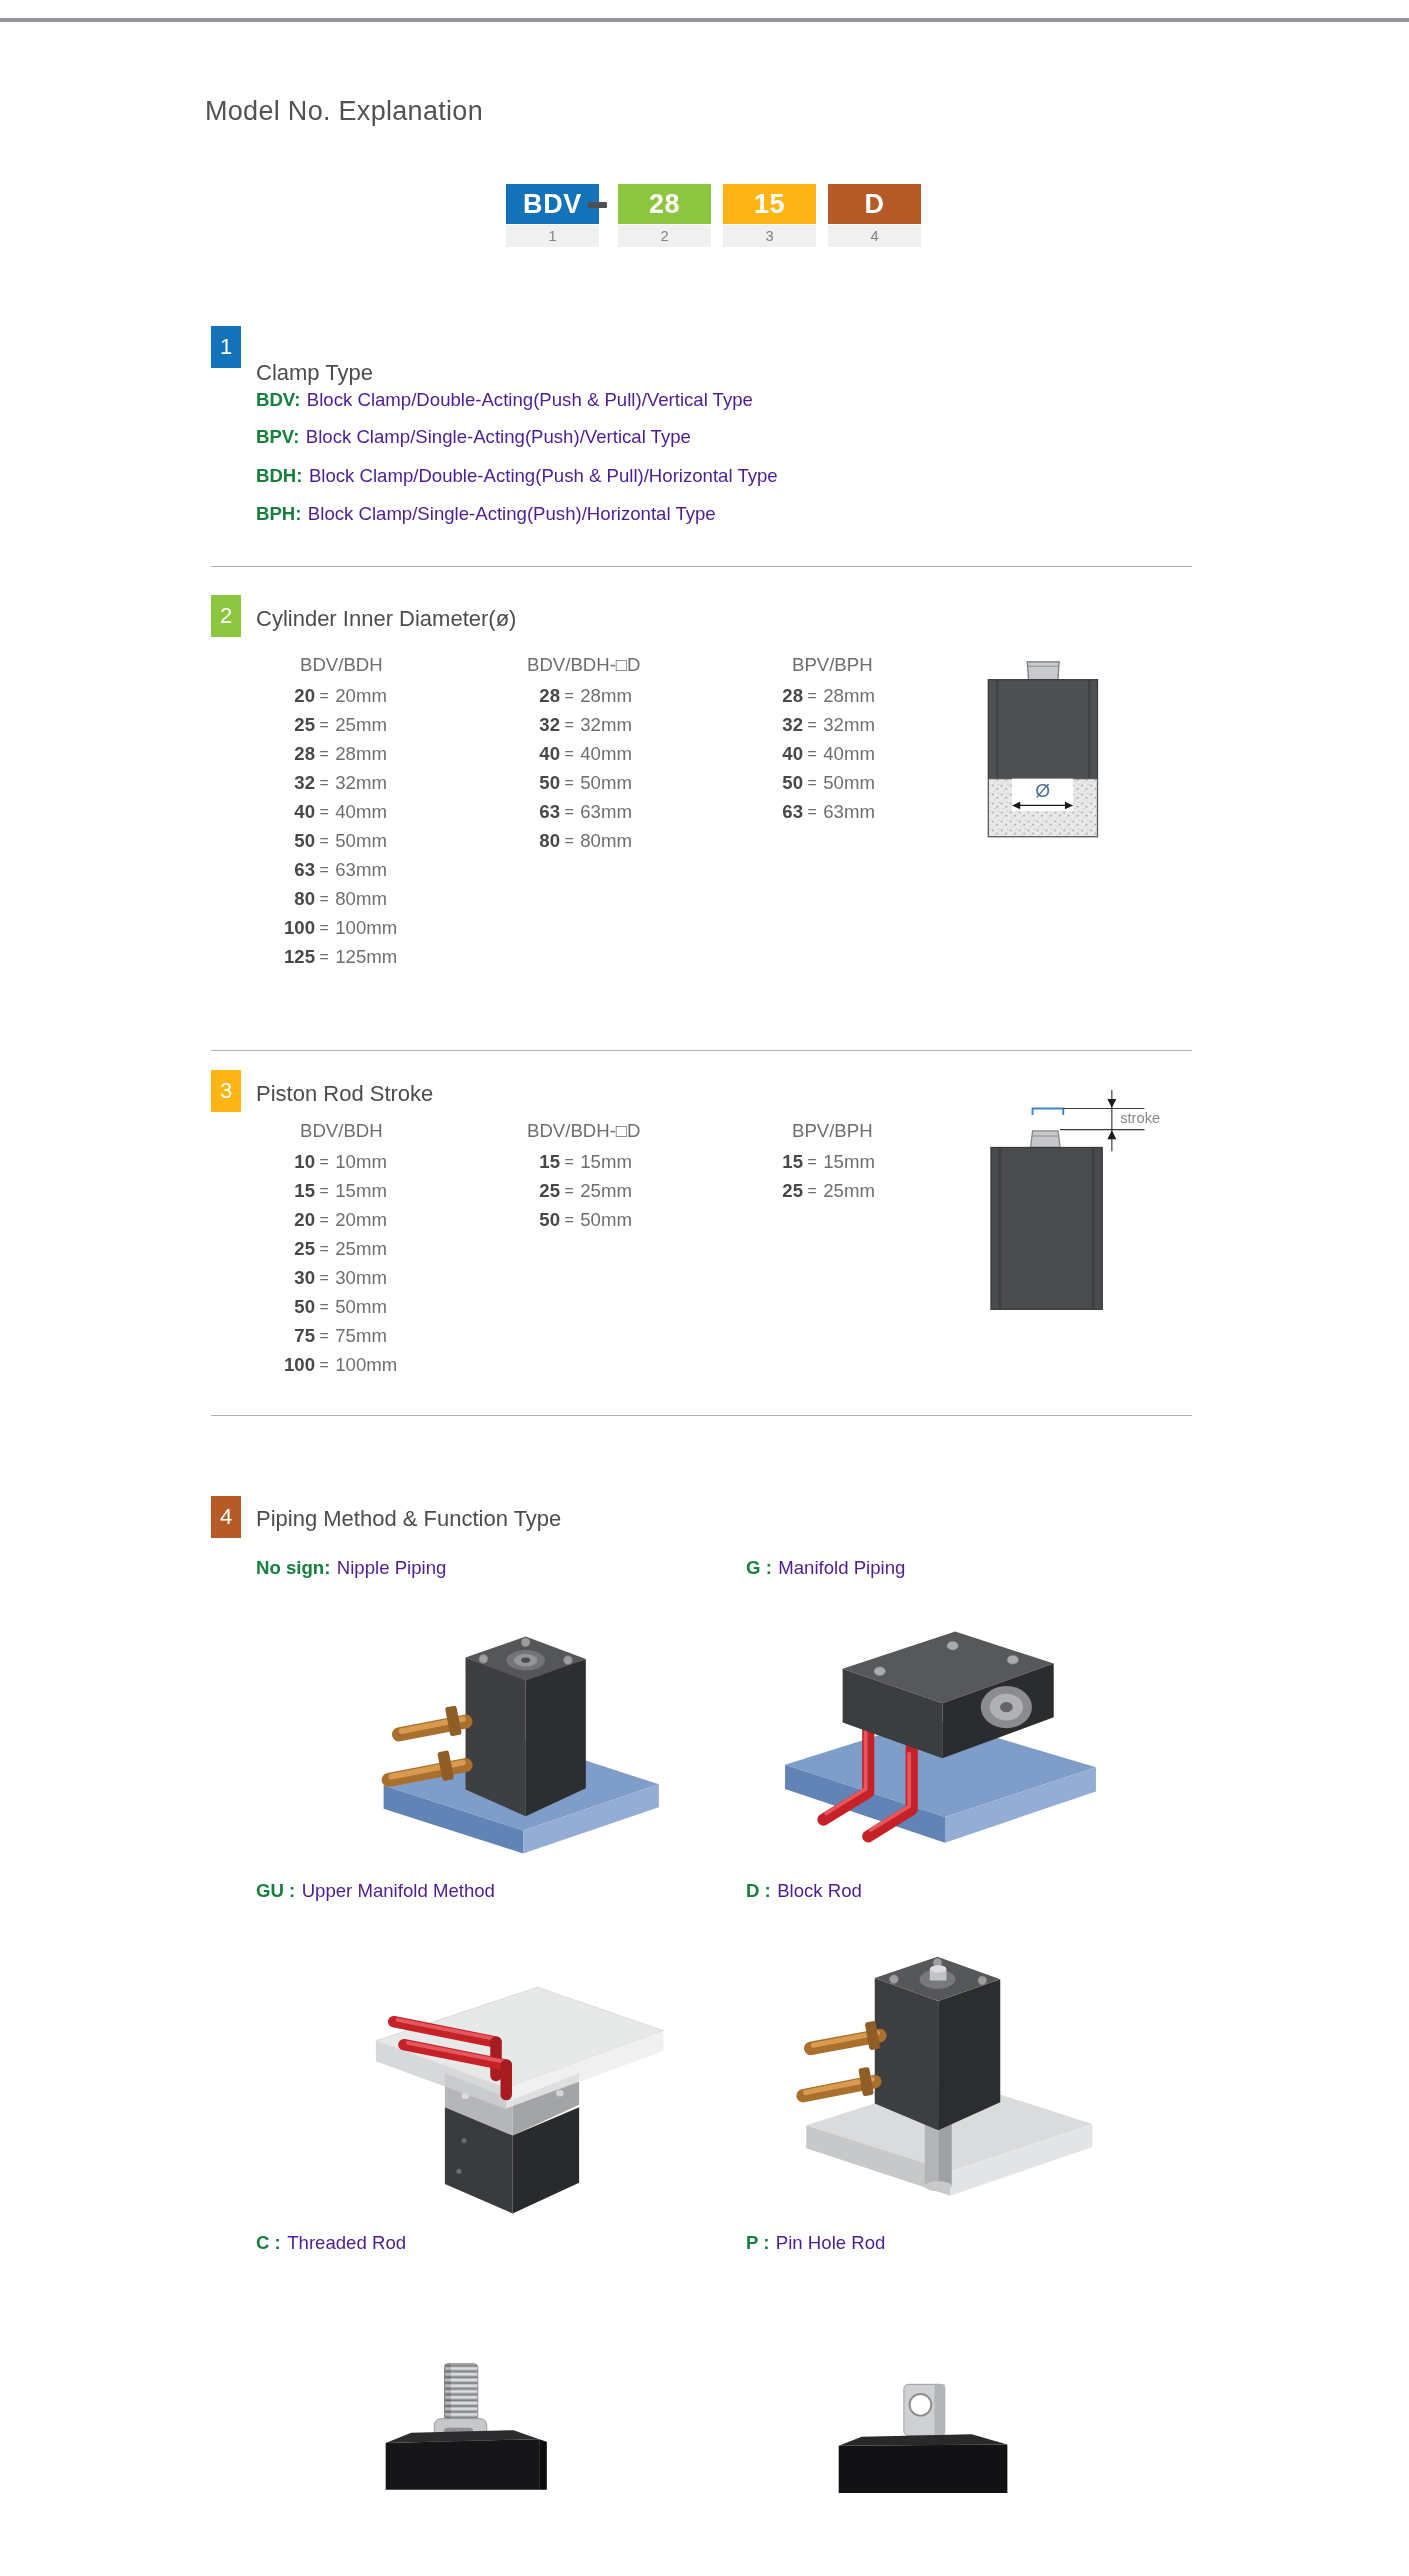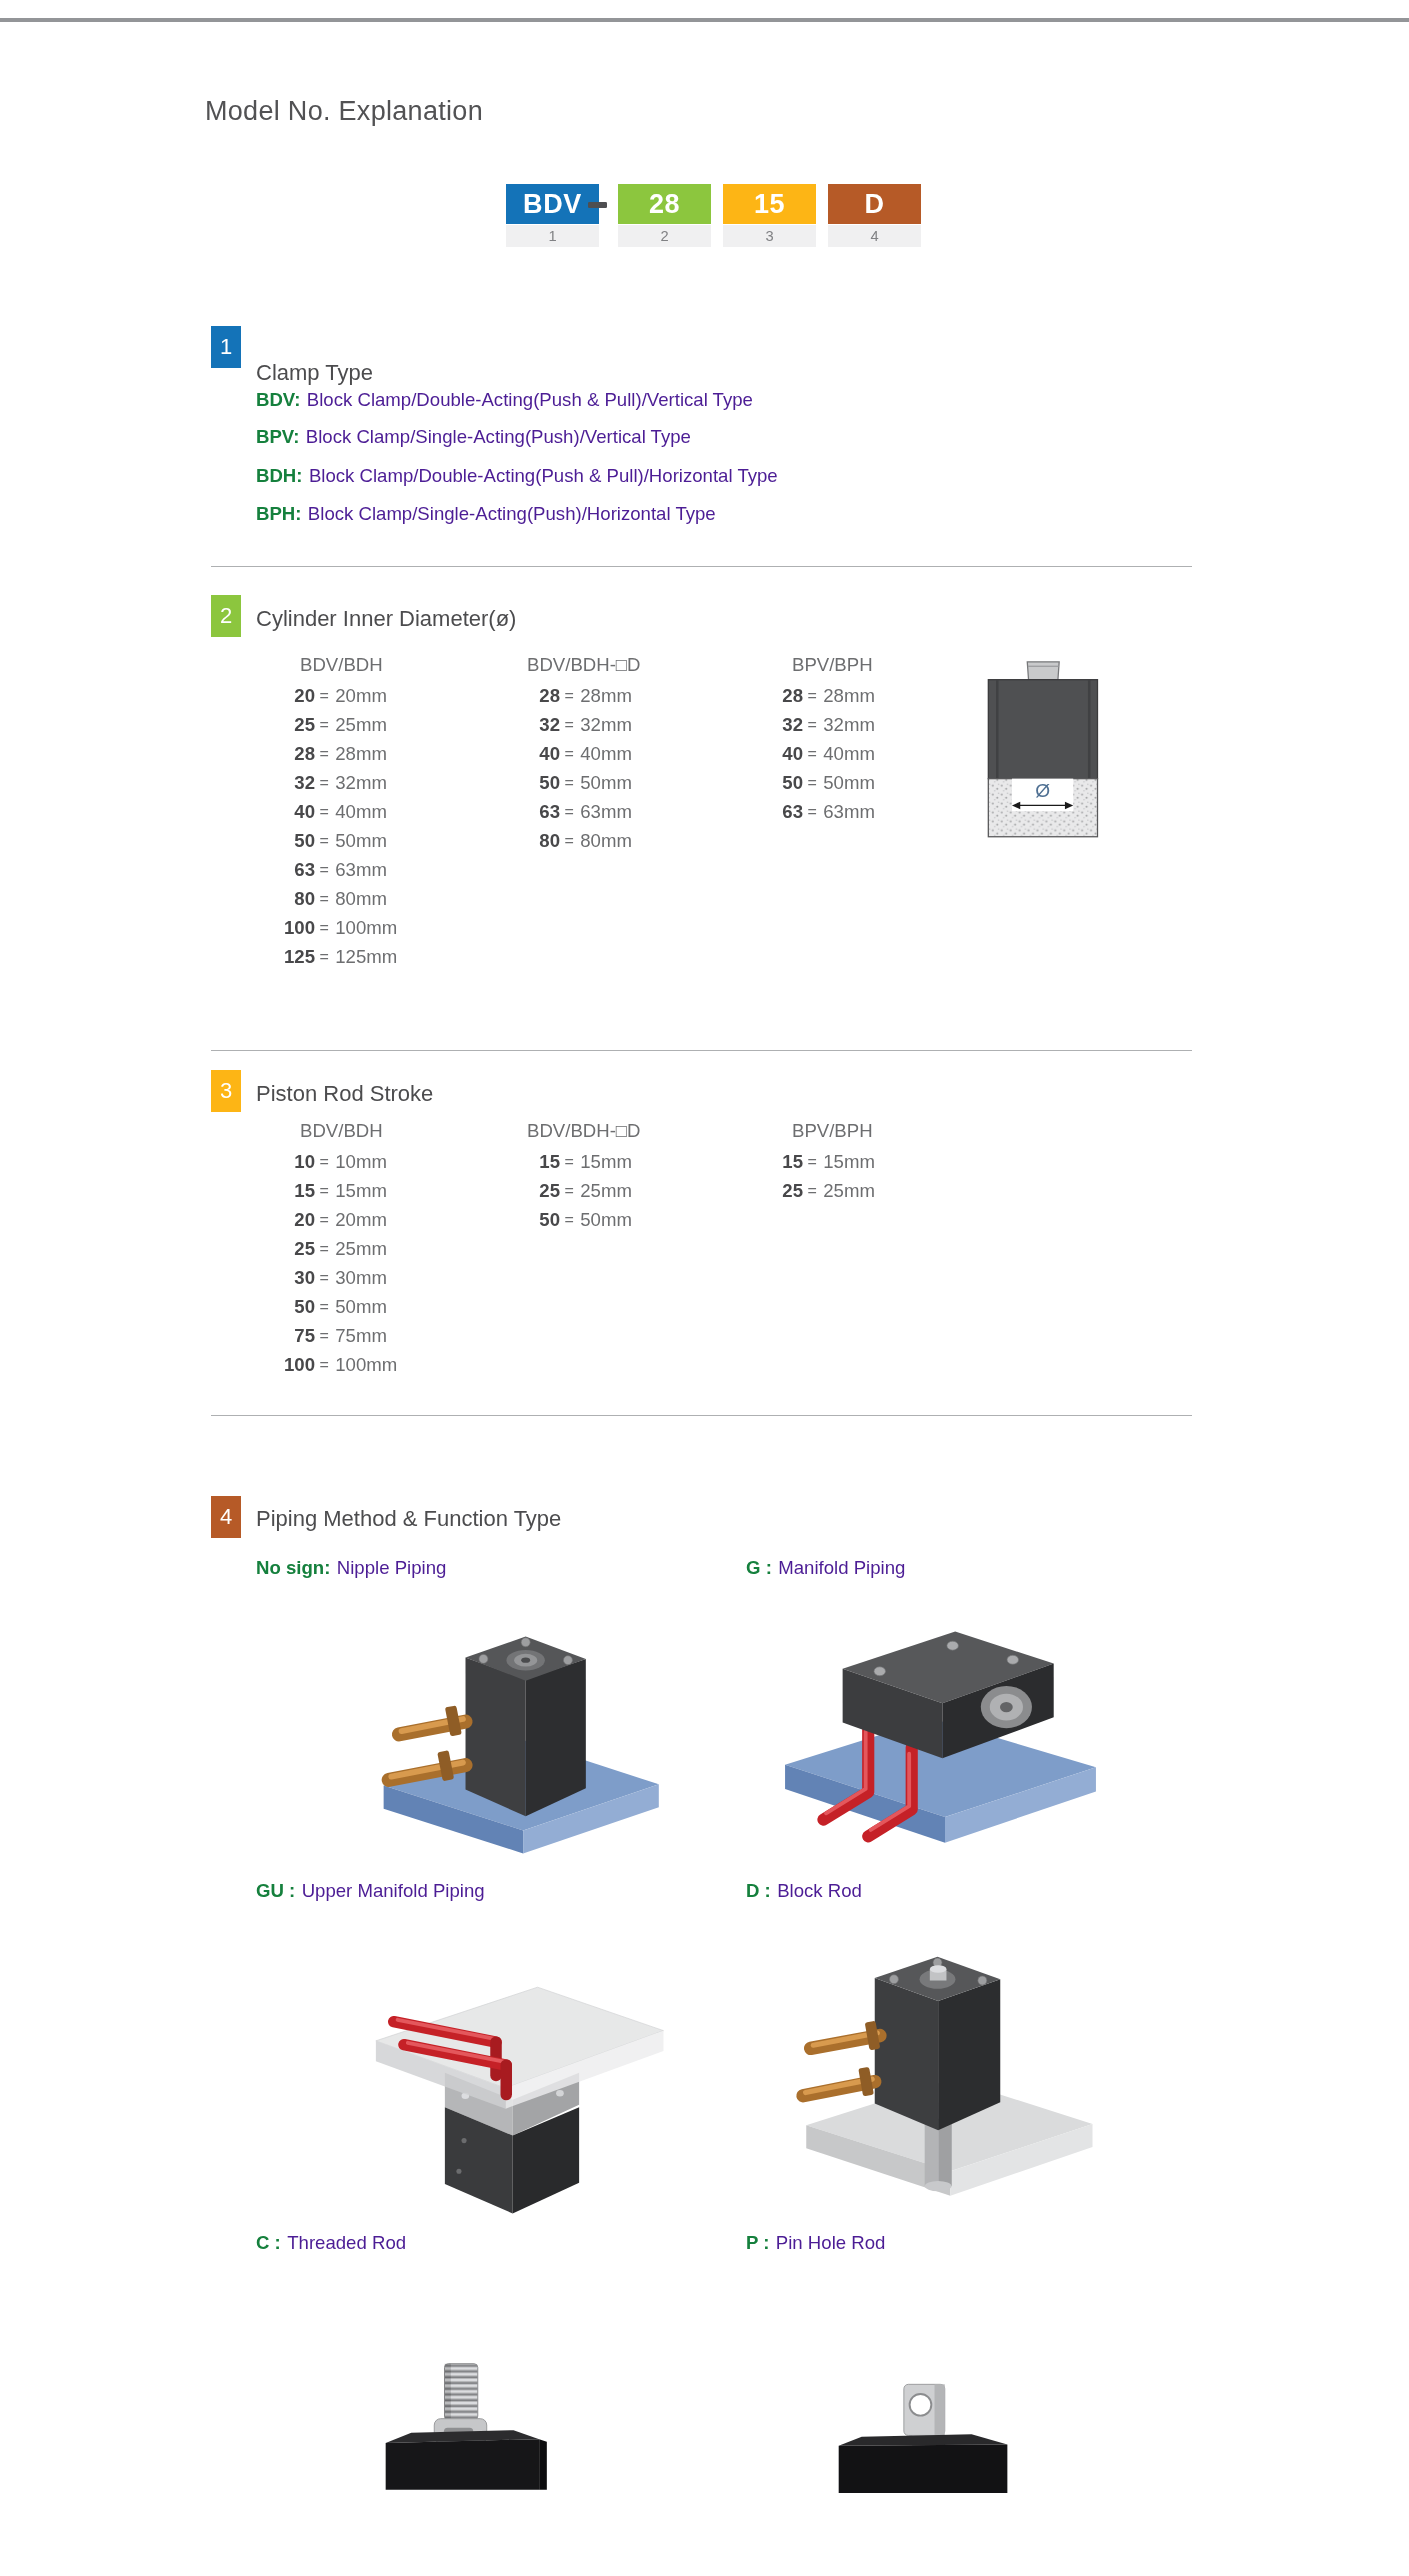--- a/index.html
+++ b/index.html
@@ -311,20 +311,42 @@
         <span class="deq">=</span>
         <span class="dval">15mm</span>
       </div>
     <div class="drow">
         <span class="dnum">25</span>
         <span class="deq">=</span>
         <span class="dval">25mm</span>
       </div>
   </div>
 
+  <div class="fig" style="left:973px;top:1081px;">
+    <svg width="192" height="243" viewBox="0 0 300 380">
+      <g>
+        <path d="M90,104 L93,78 L133,78 L136,104 Z" fill="#c6c7c9" stroke="#85868a" stroke-width="2"></path>
+        <line x1="92" y1="86" x2="134" y2="86" stroke="#9b9c9e" stroke-width="2"></line>
+      </g>
+      <g>
+        <rect x="28" y="104" width="174" height="253" fill="#4a4b4d" stroke="#38393b" stroke-width="2"></rect>
+        <line x1="42" y1="104" x2="42" y2="357" stroke="#3c3d3f" stroke-width="4"></line>
+        <line x1="188" y1="104" x2="188" y2="357" stroke="#3c3d3f" stroke-width="4"></line>
+      </g>
+      <g>
+        <path d="M93,53 L93,43 L141,43 L141,53" fill="none" stroke="#3d85c6" stroke-width="3"></path>
+        <line x1="141" y1="43" x2="268" y2="43" stroke="#3a3a3a" stroke-width="1.8"></line>
+        <line x1="136" y1="76" x2="268" y2="76" stroke="#3a3a3a" stroke-width="1.8"></line>
+        <line x1="217" y1="14" x2="217" y2="110" stroke="#3a3a3a" stroke-width="1.8"></line>
+        <polygon points="210,28 224,28 217,42" fill="#1a1a1a"></polygon>
+        <polygon points="210,91 224,91 217,77" fill="#1a1a1a"></polygon>
+        <text x="230" y="66" font-size="23" fill="#87898c" font-family="Liberation Sans, DejaVu Sans, sans-serif">stroke</text>
+      </g>
+    </svg>
+  </div>
 
   <div class="divider" style="top:1415px;"></div>
 
   <div class="marker bg-brown" style="left:211px;top:1496px;">4</div>
   <div class="sec-title" style="top:1506px;">Piping Method &amp; Function Type</div>
 
   <div class="variant" style="left:256px;top:1557px;">
     <span class="code">No sign:</span><span class="desc">Nipple Piping</span>
   </div>
   <div class="variant" style="left:746px;top:1557px;">
@@ -381,21 +403,21 @@
         <ellipse cx="284" cy="76" rx="9" ry="7" fill="#aaabad" stroke="#707173"></ellipse>
         <ellipse cx="378" cy="98" rx="9" ry="7" fill="#aaabad" stroke="#707173"></ellipse>
         <ellipse cx="368" cy="172" rx="40" ry="33" fill="#8b8c8e"></ellipse>
         <ellipse cx="368" cy="172" rx="26" ry="21" fill="#b0b1b3"></ellipse>
         <ellipse cx="368" cy="172" rx="10" ry="8" fill="#636466"></ellipse>
       </g>
     </svg>
   </div>
 
   <div class="variant" style="left:256px;top:1880px;">
-    <span class="code">GU :</span><span class="desc">Upper Manifold Piping</span>
+    <span class="code">GU :</span><span class="desc">Upper Manifold Method</span>
   </div>
   <div class="variant" style="left:746px;top:1880px;">
     <span class="code">D :</span><span class="desc">Block Rod</span>
   </div>
 
   <div class="fig" style="left:349px;top:1946px;">
     <svg width="326" height="269" viewBox="0 0 510 420">
       <g>
         <path d="M150,198 L256,240 L256,296 L150,252 Z" fill="#b5b6b8"></path>
         <path d="M256,240 L360,198 L360,248 L256,296 Z" fill="#a3a4a6"></path>

